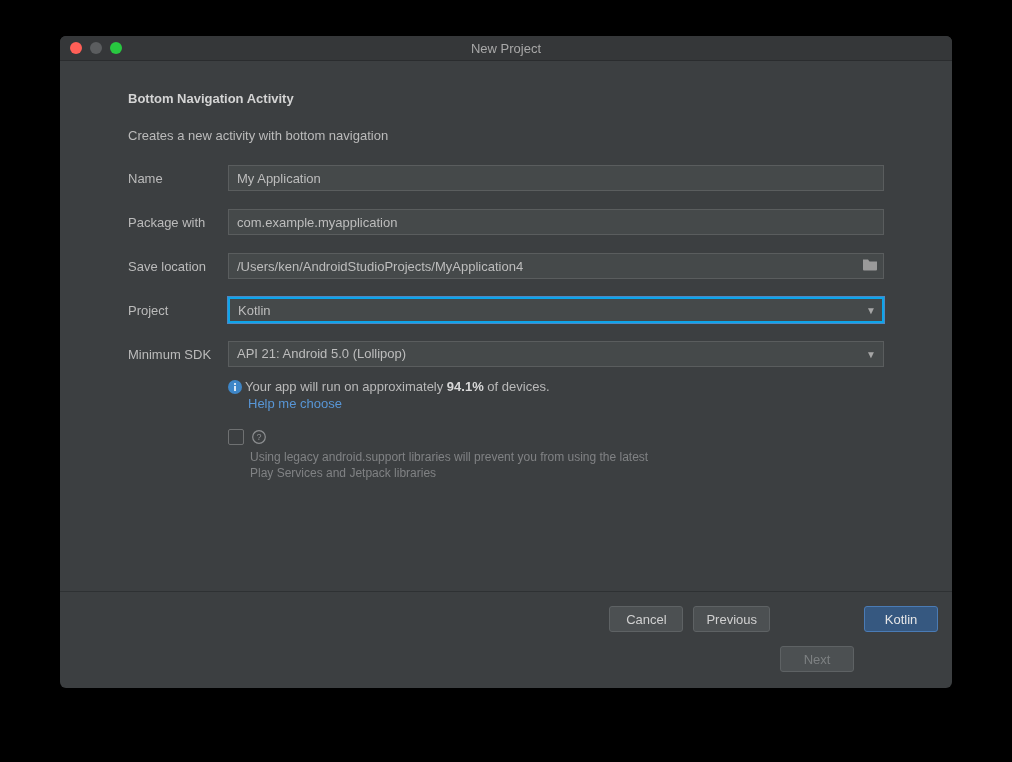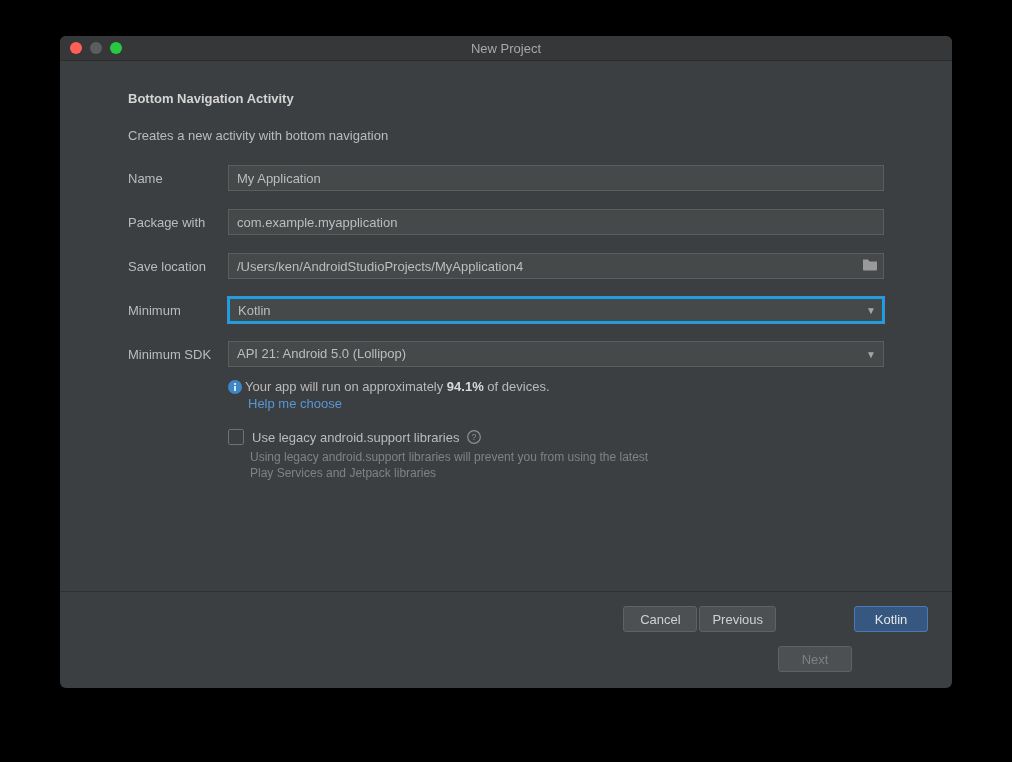--- a/index.html
+++ b/index.html
@@ -171,24 +171,24 @@
   .hint {
     margin-left: 22px;
     margin-top: 4px;
     color: #808284;
     font-size: 12px;
     line-height: 1.35;
     max-width: 420px;
   }
   .footer {
     border-top: 1px solid #2e3133;
-    padding: 14px 24px 16px;
+    padding: 14px 14px 16px;
     display: flex;
     justify-content: flex-end;
-    gap: 2px;
+    gap: 10px;
   }
   .btn {
     min-width: 74px;
     height: 26px;
     padding: 0 12px;
     background: #4c5052;
     border: 1px solid #5e6264;
     color: #d0d0d0;
     font-size: 13px;
     border-radius: 3px;
@@ -242,21 +242,21 @@
         <input class="txt-input" type="text" value="/Users/ken/AndroidStudioProjects/MyApplication4" style="">
         <span class="folder-icon">
           <svg width="16" height="14" viewBox="0 0 16 14">
               <path fill="#9a9a9a" d="M1 2h5l1.5 2H15v8a1 1 0 0 1-1 1H2a1 1 0 0 1-1-1V2z"></path>
             </svg>
         </span>
       </div>
     </div>
 
     <div class="form-row">
-      <div class="label-col">Minimum</div>
+      <div class="label-col">Project</div>
       <div class="field-col">
         <div class="select focused" style="line-height:24px;">
           <span>Kotlin</span>
         </div>
         <span class="caret">▼</span>
       </div>
     </div>
 
     <div class="form-row">
       <div class="label-col">Minimum SDK</div>
@@ -280,21 +280,20 @@
         <span class="info-text">
           <span>Your app will run on approximately </span><strong>94.1%</strong><span> of devices.</span>
         </span>
       </div>
       <span class="help-link">Help me choose</span>
     </div>
 
     <div class="checkbox-row">
       <div class="checkbox-line">
         <div class="chk"></div>
-        <span>Use legacy android.support libraries</span>
         <span class="q-icon">
           <svg width="14" height="14" viewBox="0 0 14 14">
               <circle cx="7" cy="7" r="6.3" fill="none" stroke="#8d8f91" stroke-width="1.2"></circle>
               <text x="7" y="10" text-anchor="middle" font-size="9" fill="#8d8f91" font-family="Arial">?</text>
             </svg>
         </span>
       </div>
       <div class="hint">Using legacy android.support libraries will prevent you from using the latest Play Services and Jetpack libraries</div>
     </div>
   </div>

